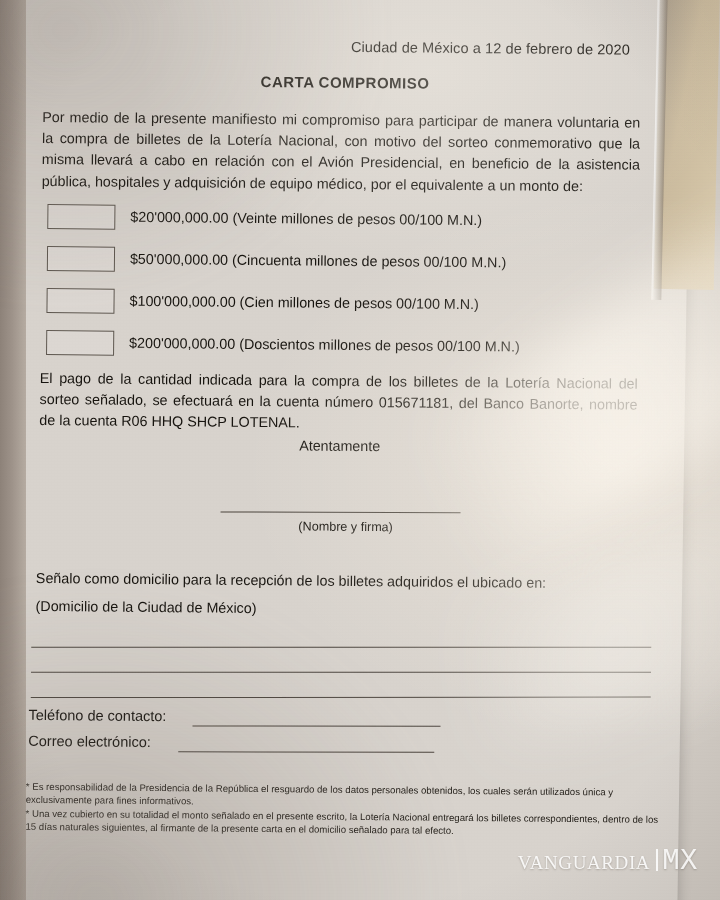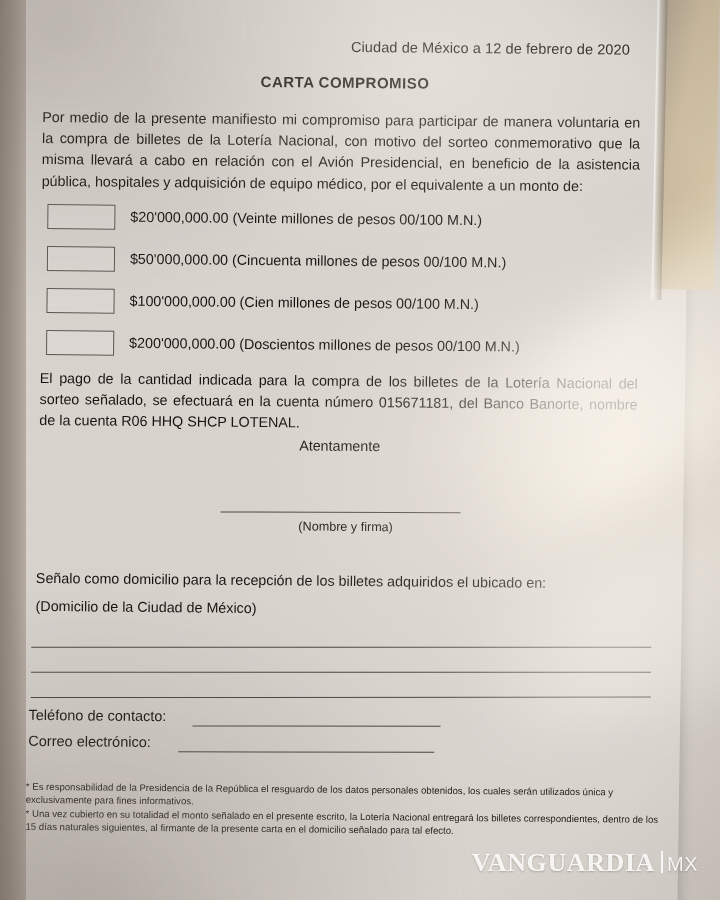--- a/index.html
+++ b/index.html
@@ -228,35 +228,35 @@
     right: 22px;
     bottom: 22px;
     display: flex;
     align-items: baseline;
     color: rgba(255,255,255,0.88);
     text-shadow: 0 1px 2px rgba(90,80,70,0.35);
     pointer-events: none;
   }
   #watermark .wm-main {
     font-family: "Liberation Serif", serif;
-    font-weight: bold;
-    font-size: 26px;
+    font-weight: normal;
+    font-size: 19px;
     letter-spacing: 0.6px;
   }
   #watermark .wm-bar {
     display: inline-block;
     width: 2px;
     height: 22px;
     background: rgba(255,255,255,0.85);
     margin: 0 4px 0 6px;
     transform: translateY(2px);
   }
   #watermark .wm-sub {
-    font-family: Liberation Sans, sans-serif;
-    font-size: 20px;
+    font-family: Liberation Mono, monospace;
+    font-size: 29px;
     font-weight: 400;
     letter-spacing: 0.5px;
     color: rgba(255,255,255,0.86);
   }
 </style>
 </head>
 <body>
 
 <div id="page">
 

